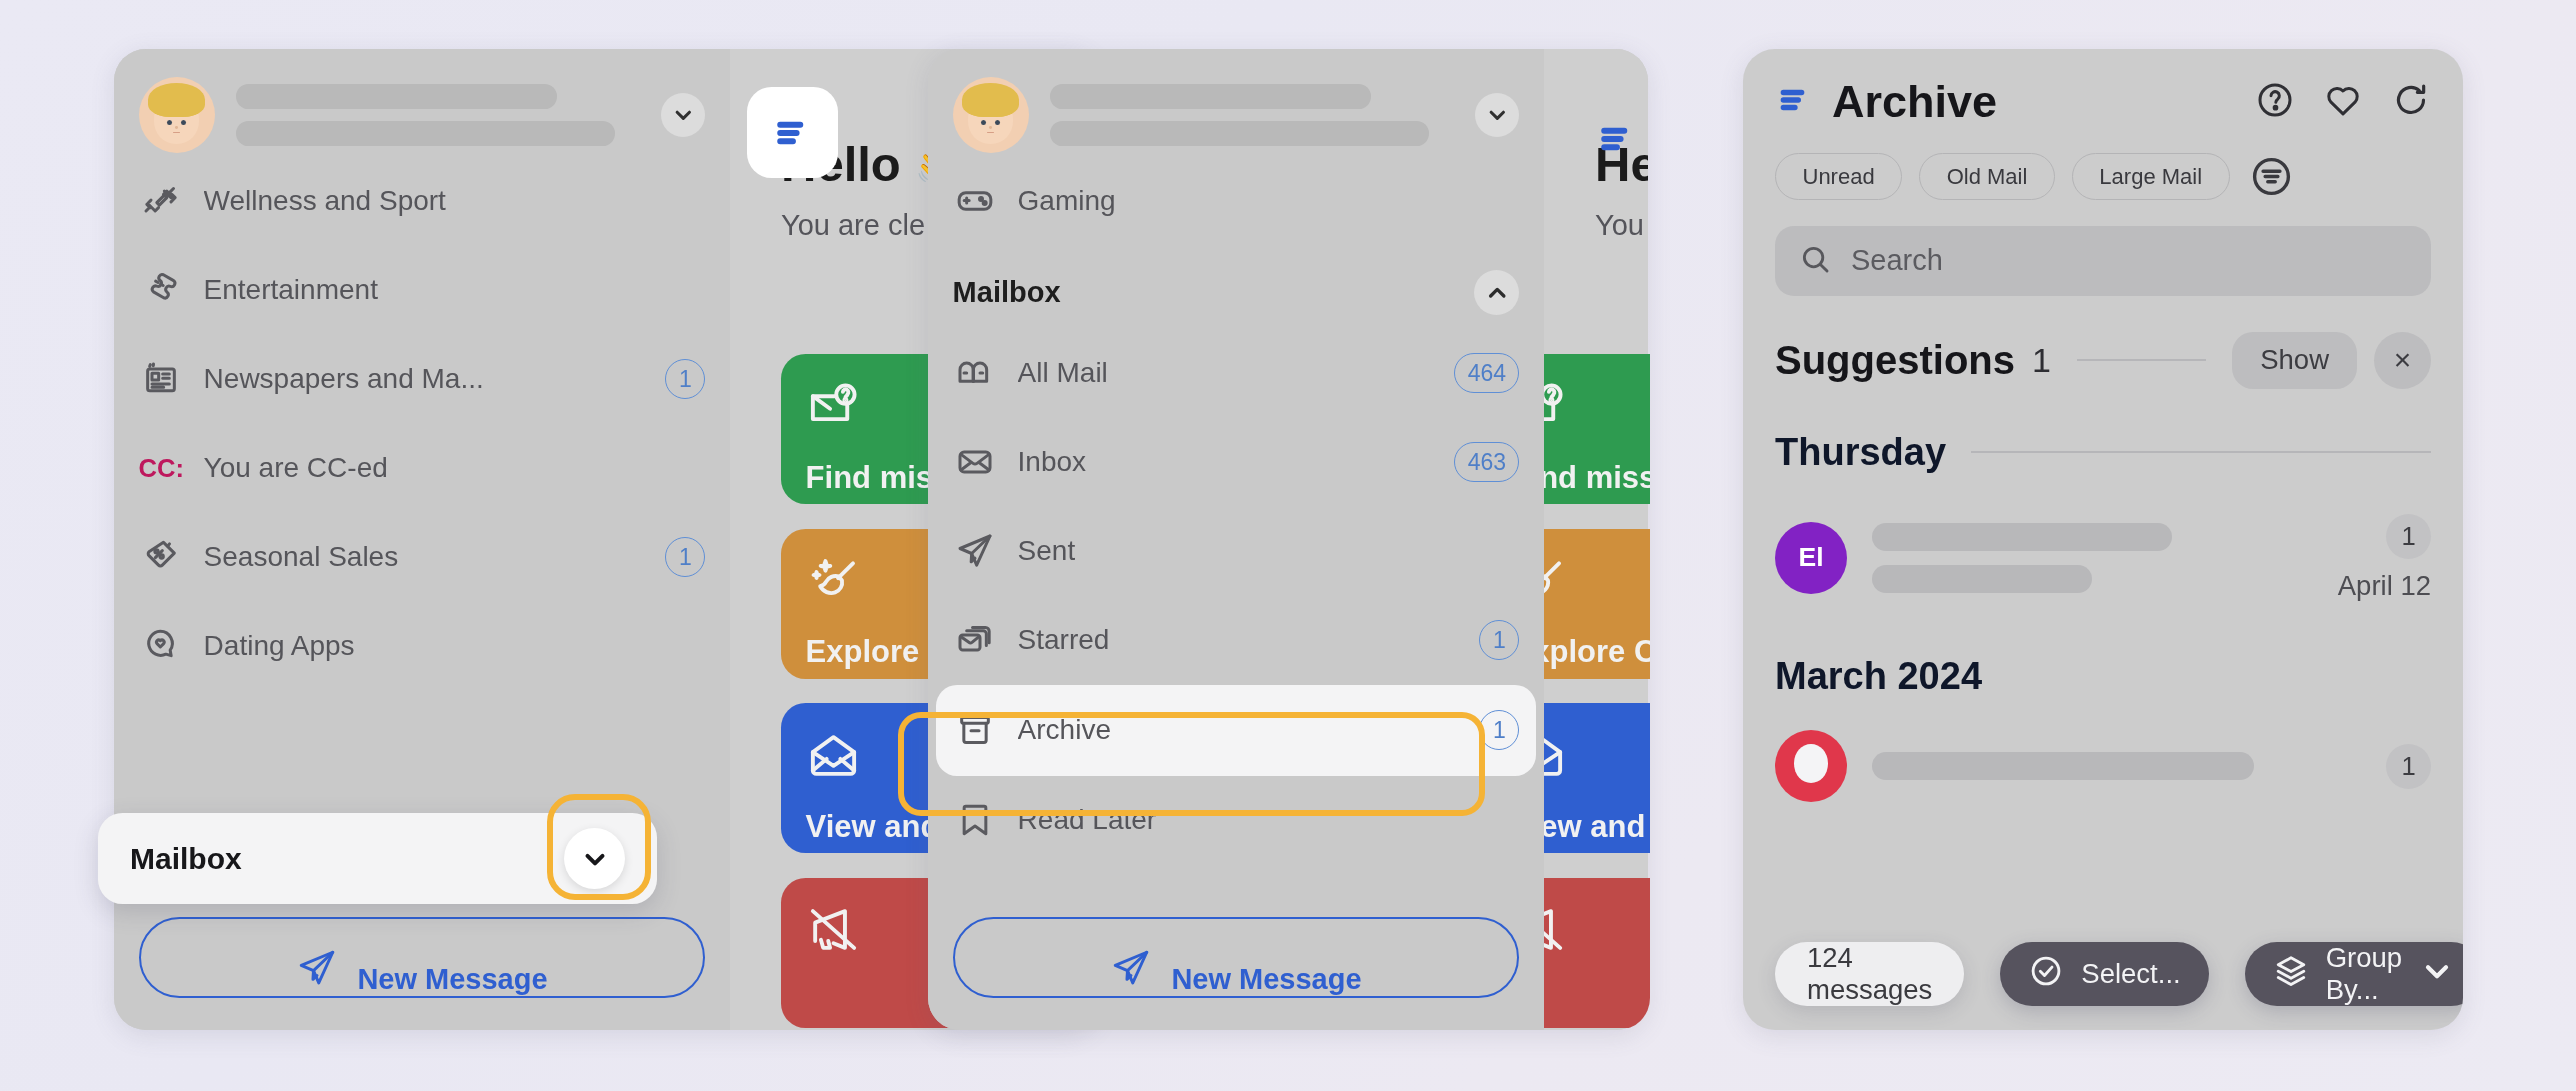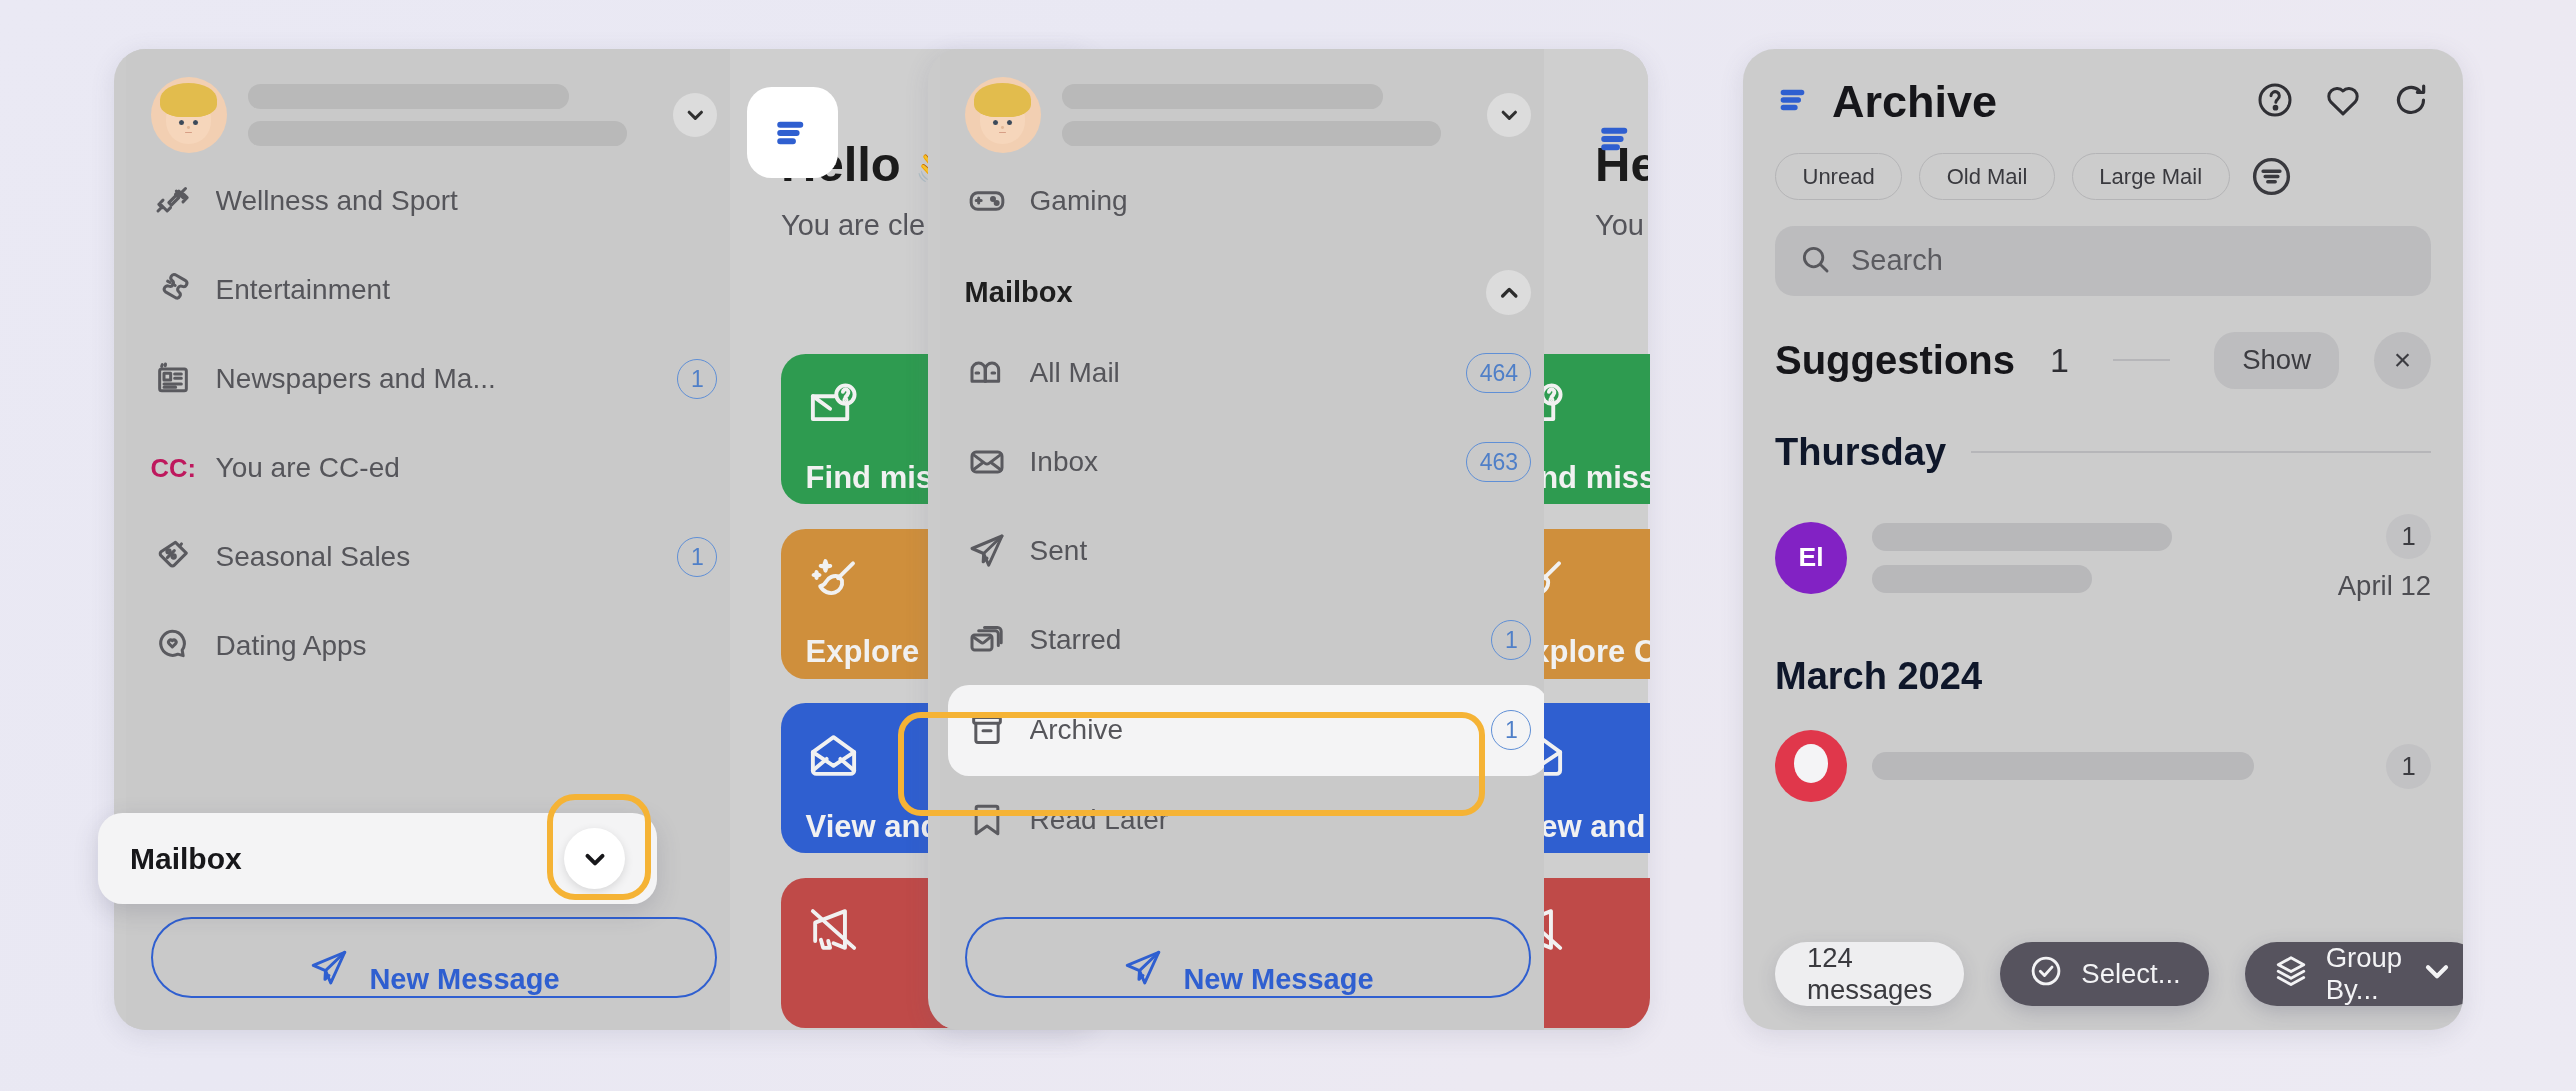--- a/index.html
+++ b/index.html
@@ -17,21 +17,21 @@
   
   .panel {
     position: absolute;
     background: #cbcbcb;
     border-radius: 32px;
     overflow: hidden;
     box-shadow: 0 5.7px 24.6px rgba(90,90,120,.14);
   }
 
   
-  .sb { position: absolute; top: 0; bottom: 0; left: 12px; background: #c9c9c9; }
+  .sb { position: absolute; top: 0; bottom: 0; left: 0; background: #c9c9c9; }
   .sb-head { display: flex; align-items: center; padding: 28px 24.6px 9.5px 24.6px; }
   .avatar {
     width: 76px; height: 76px; border-radius: 50%;
     background: #f2cfb2; flex: 0 0 auto; position: relative; overflow: hidden;
   }
   .av-hair { position:absolute; left:12%; top:8%; width:76%; height:44%;
      background:#e2bc4d; border-radius: 50% 50% 38% 38%; }
   .av-hair:after{ content:""; position:absolute; left:8%; top:42%; width:84%; height:60%;
      background:#e2bc4d; border-radius:0 0 40% 40%;}
   .av-face { position:absolute; left:20%; top:26%; width:60%; height:62%;
@@ -120,21 +120,21 @@
   }
   .chip-ico { width: 49px; height: 49px; display:flex;align-items:center;justify-content:center; color:#39393e; }
   .chip-ico svg { width: 45px; height: 45px; }
   .search {
     margin-top: 24.6px; height: 70px; border-radius: 19px; background: #bcbcbe;
     display: flex; align-items: center; gap: 19px; padding: 0 23px;
   }
   .search svg { width: 34px; height: 34px; color: #57575c; }
   .search .ph { font-size: 29px; color: #5b5b60; }
 
-  .sugg { display: flex; align-items: center; gap: 35px; margin-top: 36px; }
+  .sugg { display: flex; align-items: center; gap: 17px; margin-top: 36px; }
   .sugg .h { font-size: 40px; font-weight: 800; color: #16161a; }
   .sugg .n { font-size: 34px; color: #2e2e33; }
   .sugg .rule { flex: 1 1 auto; height: 1.9px; background: #b6b6b9; margin: 0 9.5px; }
   .sugg .show {
     background: #bdbdbf; border-radius: 21px; height: 57px; padding: 0 28px;
     display: flex; align-items: center; font-size: 27.5px; color: #3c3c41;
   }
   .sugg .x {
     background: #bdbdbf; border-radius: 50%; width: 57px; height: 57px;
     display: flex; align-items: center; justify-content: center; font-size: 30px; color: #3c3c41;

